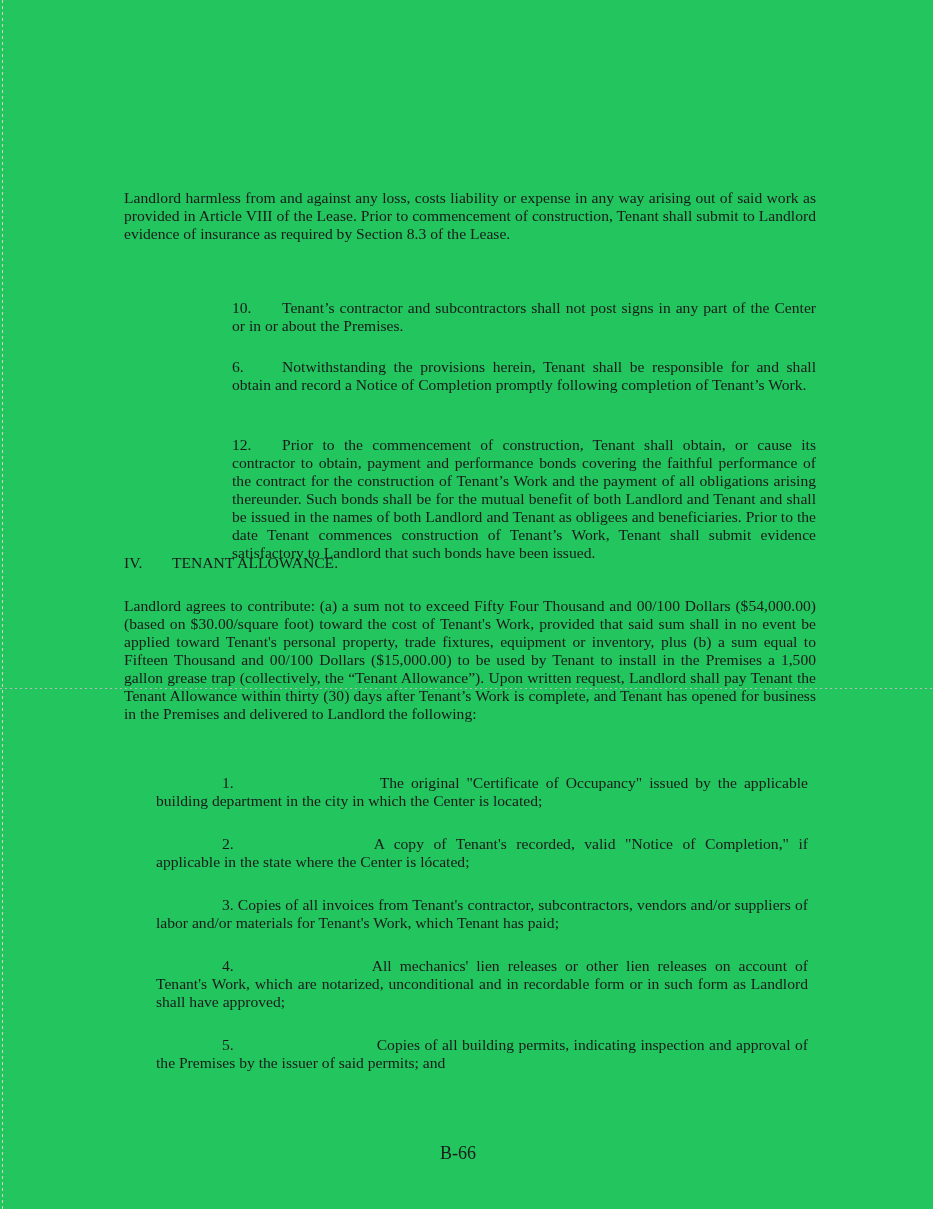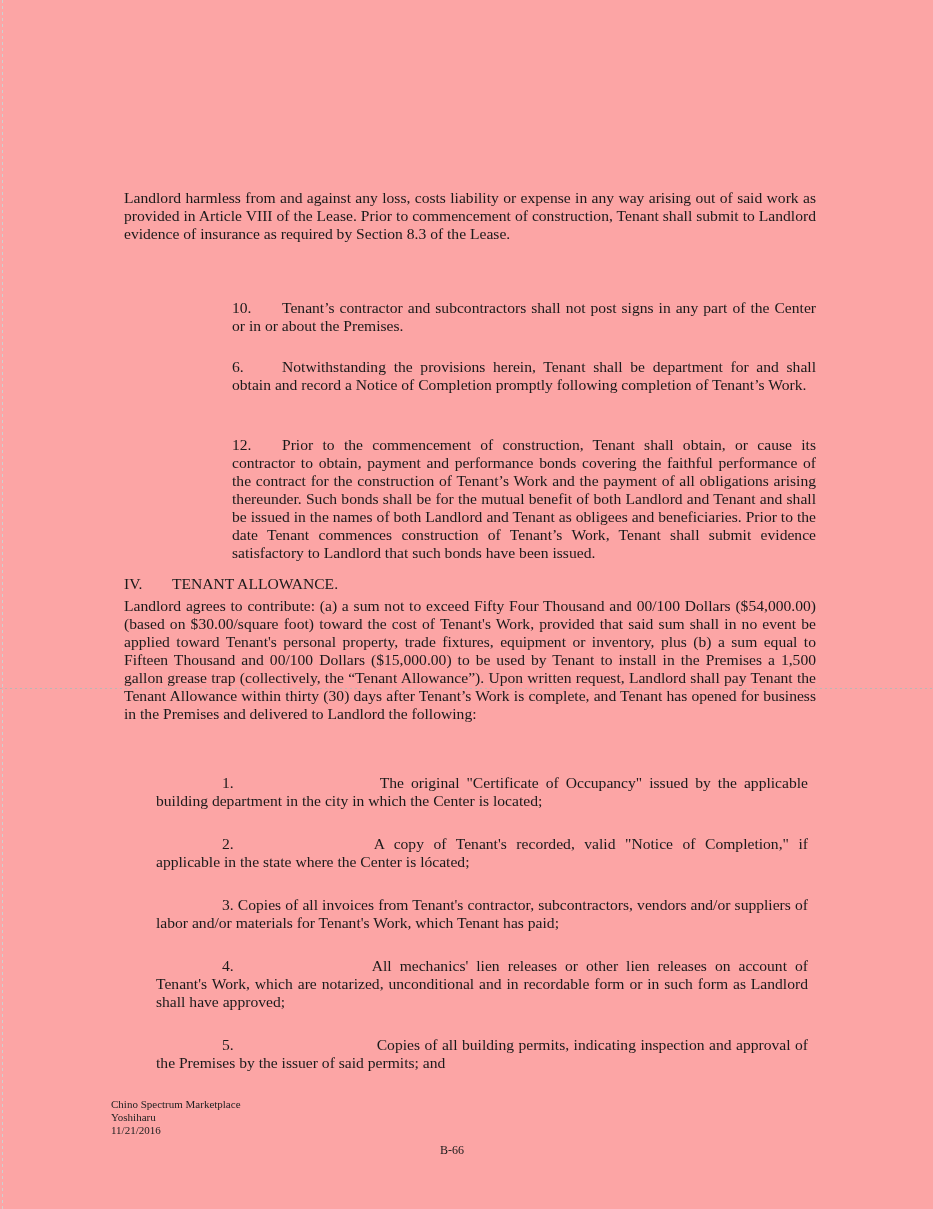--- a/index.html
+++ b/index.html
@@ -6,21 +6,21 @@
     body {
       width: 933px; height: 1209px;
       background: #ffffff;
       position: relative;
       overflow: hidden;
       font-family: "Liberation Serif", "DejaVu Serif", serif;
       color: #1a1a1a;
     }
     .page {
       position: absolute; inset: 0;
-      background: #fca5a5;
+      background: #22c55e;
     }
     .left-edge {
       position: absolute; left: 2px; top: 0; bottom: 0;
       width: 1px;
       background: repeating-linear-gradient(to bottom, #cfcfcf 0 3px, transparent 3px 6px);
     }
     .scan-dash {
       position: absolute; left: 0; width: 933px; top: 688px;
       height: 1px;
       background: repeating-linear-gradient(to right, #b8b8b8 0 2px, transparent 2px 5px);
@@ -43,67 +43,62 @@
     }
     .list-item .num { display: inline-block; margin-left: 66px; }
     .list-item .gap1 { display: inline-block; width: 146px; }
     .list-item .gap2 { display: inline-block; width: 140px; }
     .list-item .gap4 { display: inline-block; width: 138px; }
     .list-item .gap5 { display: inline-block; width: 143px; }
     .heading {
       position: absolute; left: 0; top: 380px;
       font-size: 15.6px;
     }
-    .heading .roman { display: inline-block; width: 48px; margin-top: 21px; }
+    .heading .roman { display: inline-block; width: 48px; }
     .heading .title { }
     .footer-meta {
       position: absolute; left: 111px; top: 1098px;
       font-size: 11px; line-height: 13px;
       color: #222;
     }
     .footer-meta div { margin: 0; }
     .page-num {
       position: absolute; left: 440px; top: 1143px;
-      font-size: 12px;
+      font-size: 18px;
     }
   </style>
 </head>
 <body>
 
 <div class="page">
   <div class="left-edge"></div>
   <div class="scan-dash"></div>
 
   <div class="body-text" style="top:0;">
 
     <p class="para" style="top:189px;">Landlord harmless from and against any loss, costs liability or expense in any way arising out of said work as provided in Article VIII of the Lease.  Prior to commencement of construction, Tenant shall submit to Landlord evidence of insurance as required by Section 8.3 of the Lease.</p>
 
     <p class="para first-indent" style="top:264px; width:584px;"><span class="num">10.</span><span>Tenant’s contractor and subcontractors shall not post signs in any part of the Center or in or about the Premises.</span></p>
 
-    <p class="para first-indent" style="top:323px; width:584px;"><span class="num">6.</span><span>Notwithstanding the provisions herein, Tenant shall be department for and shall obtain and record a Notice of Completion promptly following completion of Tenant’s Work.</span></p>
+    <p class="para first-indent" style="top:323px; width:584px;"><span class="num">6.</span><span>Notwithstanding the provisions herein, Tenant shall be responsible for and shall obtain and record a Notice of Completion promptly following completion of Tenant’s Work.</span></p>
 
     <p class="para first-indent" style="top:401px; width:584px;"><span class="num">12.</span><span>Prior to the commencement of construction, Tenant shall obtain, or cause its contractor to obtain, payment and performance bonds covering the faithful performance of the contract for the construction of Tenant’s Work and the payment of all obligations arising thereunder.  Such bonds shall be for the mutual benefit of both Landlord and Tenant and shall be issued in the names of both Landlord and Tenant as obligees and beneficiaries.  Prior to the date Tenant commences construction of Tenant’s Work, Tenant shall submit evidence satisfactory to Landlord that such bonds have been issued.</span></p>
 
     <div class="heading" style="top:554px;">
       <span class="roman">IV.</span><span class="title">TENANT ALLOWANCE.</span>
     </div>
 
     <p class="para" style="top:597px;">Landlord agrees to contribute: (a) a sum not to exceed Fifty Four Thousand and 00/100 Dollars ($54,000.00) (based on $30.00/square foot) toward the cost of Tenant's Work, provided that said sum shall in no event be applied toward Tenant's personal property, trade fixtures, equipment or inventory, plus (b) a sum equal to Fifteen Thousand and 00/100 Dollars ($15,000.00) to be used by Tenant to install in the Premises a 1,500 gallon grease trap (collectively, the “Tenant Allowance”). Upon written request, Landlord shall pay Tenant the Tenant Allowance within thirty (30) days after Tenant’s Work is complete, and Tenant has opened for business in the Premises and delivered to Landlord the following:</p>
 
     <p class="list-item" style="top:774px;"><span class="num">1.</span><span class="gap1"></span><span>The original "Certificate of Occupancy" issued by the applicable building department in the city in which the Center is located;</span></p>
 
     <p class="list-item" style="top:835px;"><span class="num">2.</span><span class="gap2"></span><span>A copy of Tenant's recorded, valid "Notice of Completion," if applicable in the state where the Center is lócated;</span></p>
 
     <p class="list-item" style="top:896px;"><span class="num">3.</span> <span>Copies of all invoices from Tenant's contractor, subcontractors, vendors and/or suppliers of labor and/or materials for Tenant's Work, which Tenant has paid;</span></p>
 
     <p class="list-item" style="top:957px;"><span class="num">4.</span><span class="gap4"></span><span>All mechanics' lien releases or other lien releases on account of Tenant's Work, which are notarized, unconditional and in recordable form or in such form as Landlord shall have approved;</span></p>
 
     <p class="list-item" style="top:1036px;"><span class="num">5.</span><span class="gap5"></span><span>Copies of all building permits, indicating inspection and approval of the Premises by the issuer of said permits; and</span></p>
   </div>
 
-  <div class="footer-meta">
-    <div>Chino Spectrum Marketplace</div>
-    <div>Yoshiharu</div>
-    <div>11/21/2016</div>
-  </div>
 
   <div class="page-num">B-66</div>
 </div>
 
 </body></html>

